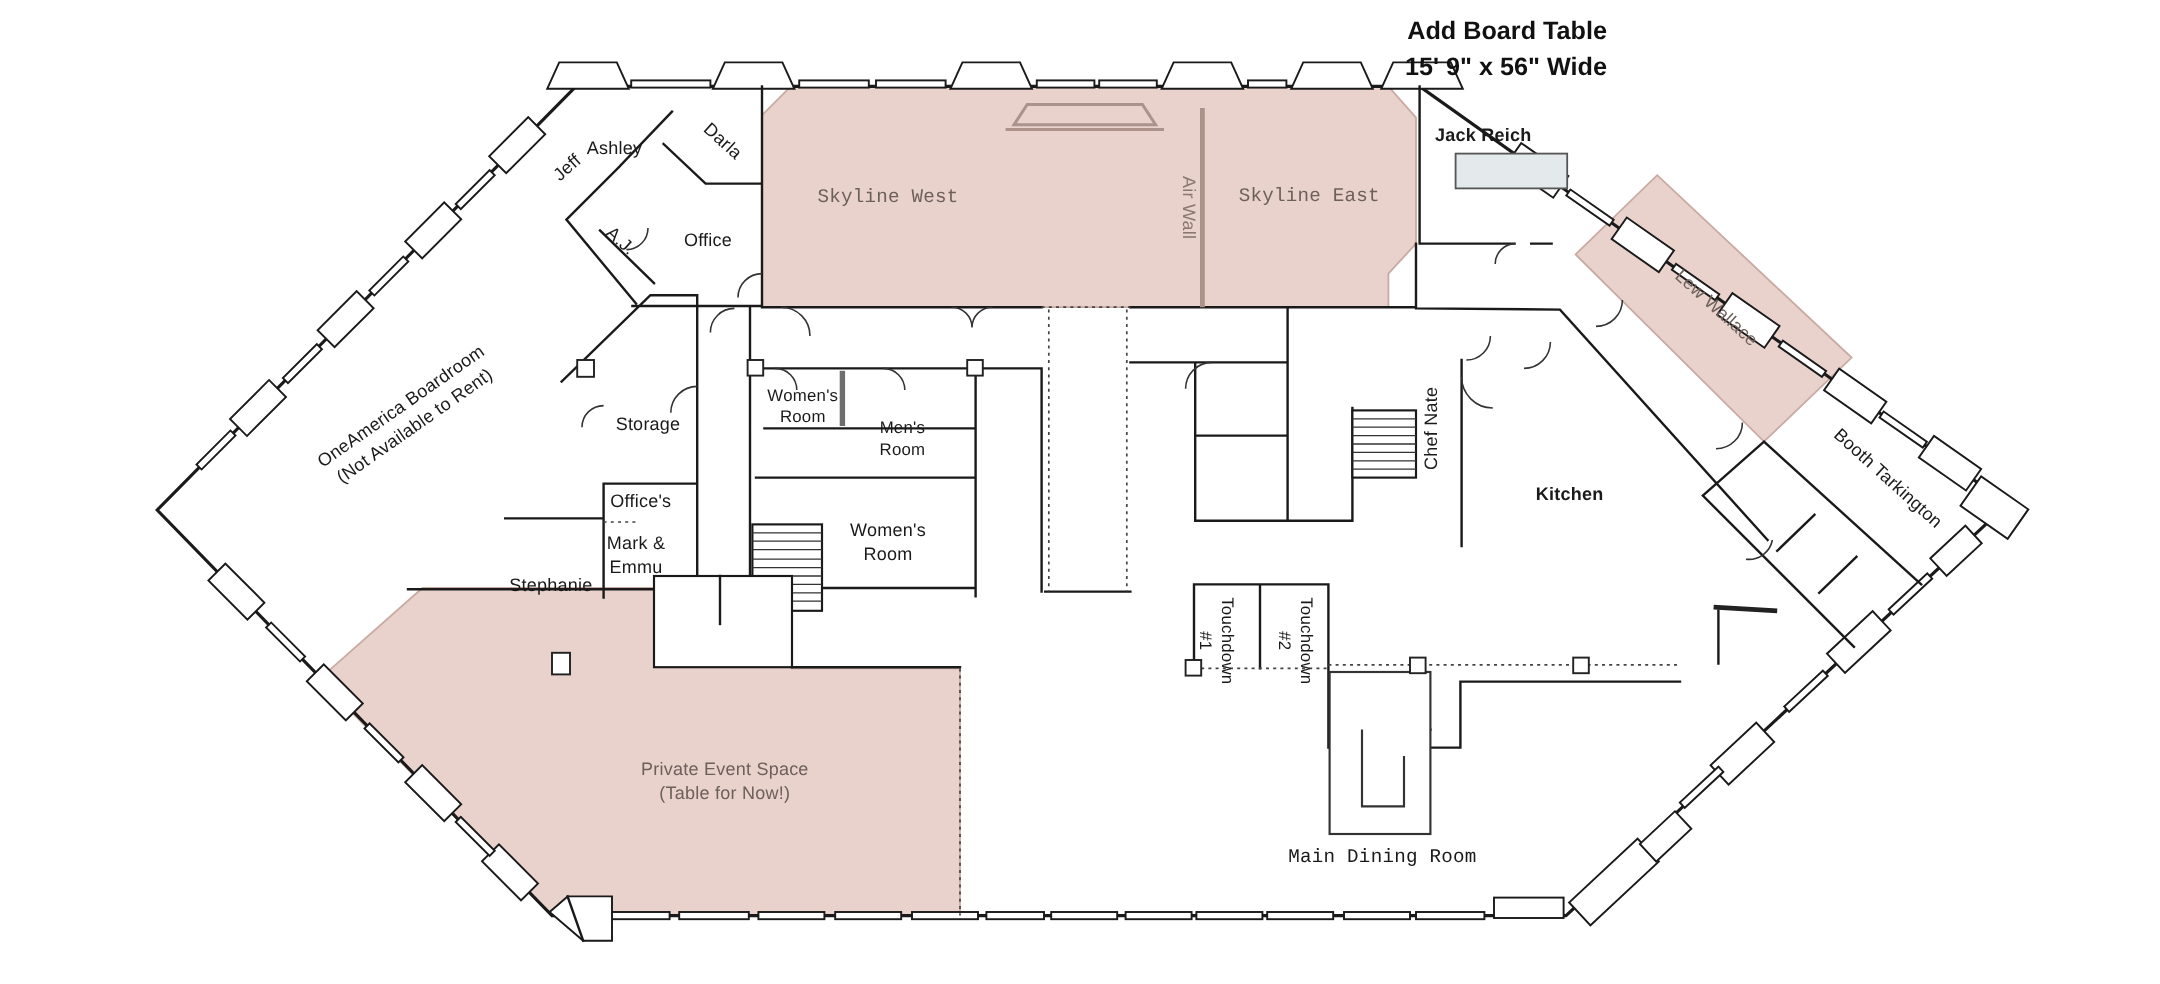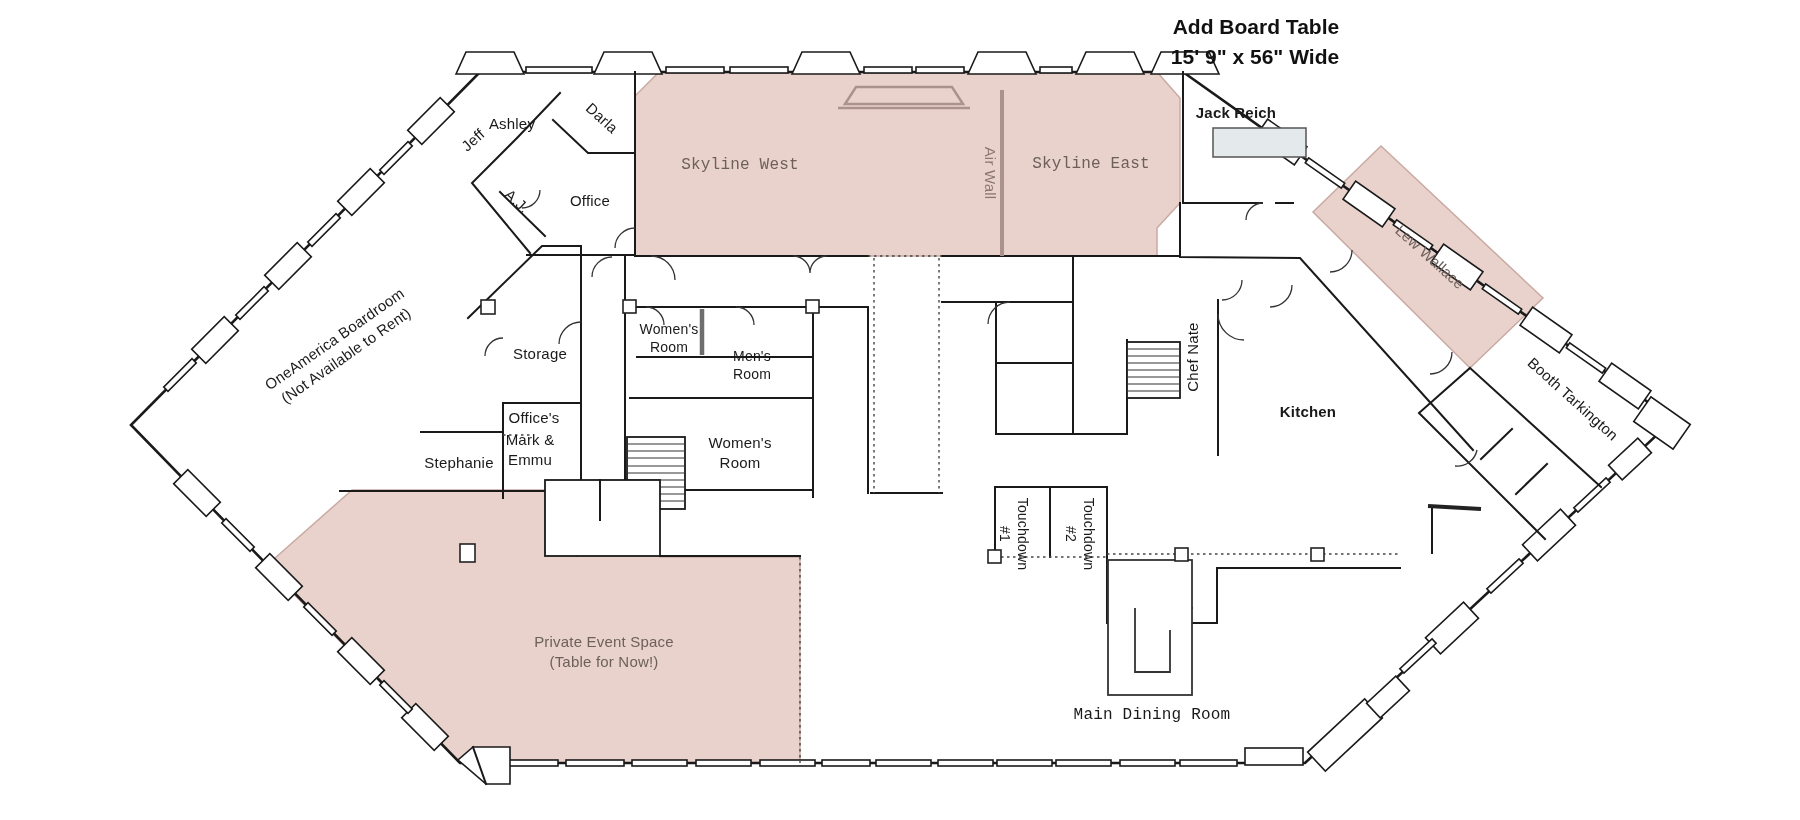--- a/index.html
+++ b/index.html
@@ -329,23 +329,23 @@
   <div class="lbl muted" style="left:1430px;top:257px;transform:translate(-50%,-50%) rotate(42deg);">Lew Wallace</div>
   <div class="lbl" style="left:1573px;top:399px;transform:translate(-50%,-50%) rotate(42deg);">Booth Tarkington</div>
 
   <div class="lbl" style="left:340px;top:347px;transform:translate(-50%,-50%) rotate(-35deg);">
     <div>OneAmerica Boardroom</div>
     <div>(Not Available to Rent)</div>
   </div>
 
   <div class="lbl" style="left:540px;top:354px;text-align:center;">Storage</div>
   <div class="lbl" style="left:534px;top:418px;">Office's</div>
-  <div class="lbl" style="left:459px;top:463px;">Stephanie</div>
-
-  <div class="lbl" style="left:530px;top:449px;">
+  <div class="lbl" style="left:459px;top:488px;">Stephanie</div>
+
+  <div class="lbl" style="left:530px;top:463px;">
     <div>Mark &amp;</div>
     <div>Emmu</div>
   </div>
 
   <div class="lbl sm" style="left:669px;top:338px;">
     <div>Women's</div>
     <div>Room</div>
   </div>
   <div class="lbl sm" style="left:752px;top:338px;margin-top:27px;">
     <div>Men's</div>

